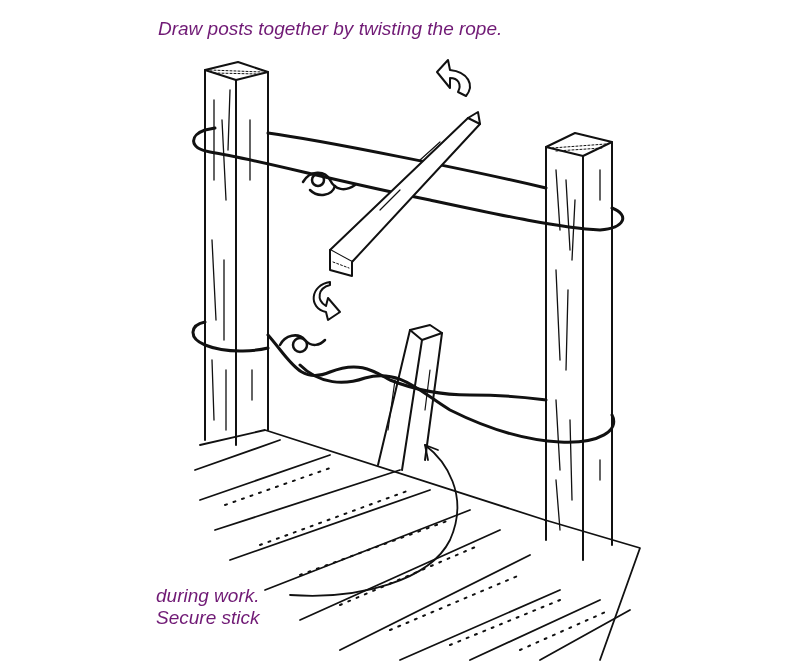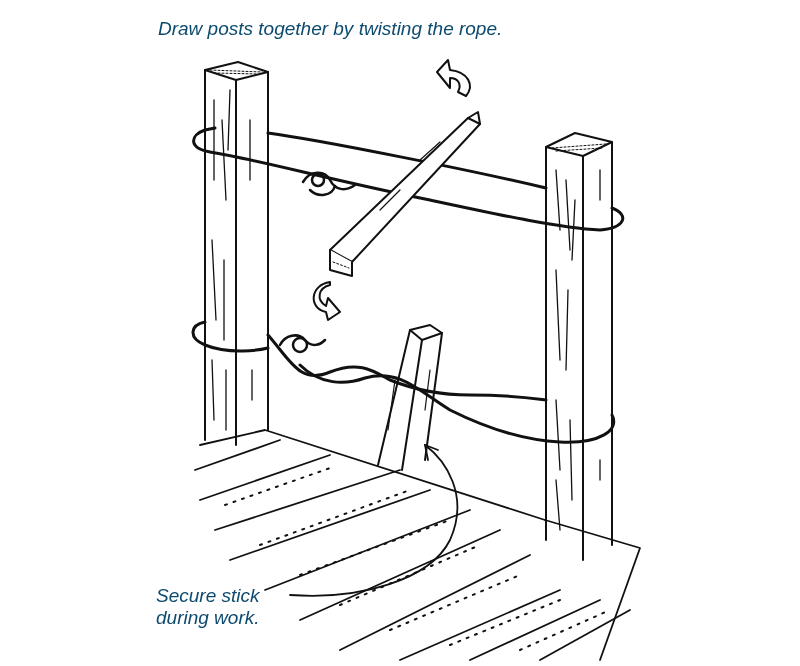--- a/index.html
+++ b/index.html
@@ -1,37 +1,37 @@
 <!DOCTYPE html>
 <html><head>
   <meta charset="utf-8">
   <style>
     html, body { margin: 0; padding: 0; background: #ffffff; }
     body { width: 800px; height: 666px; position: relative; overflow: hidden; }
     .caption {
       position: absolute;
       font-family: "Liberation Sans", sans-serif;
       font-style: italic;
-      color: #0c4a6e;
+      color: #701a75;
       font-size: 19px;
       line-height: 22px;
       white-space: nowrap;
     }
     #caption-top { left: 158px; top: 18px; }
     #caption-bottom { left: 156px; top: 585px; }
     #caption-bottom span { display: block; }
     svg { position: absolute; left: 0; top: 0; }
   </style>
 </head>
 <body>
 
 <div id="caption-top" class="caption">Draw posts together by twisting the rope.</div>
 <div id="caption-bottom" class="caption">
+  <span>during work.</span>
   <span>Secure stick</span>
-  <span>during work.</span>
 </div>
 
 <svg width="800" height="666" viewBox="0 0 800 666" fill="none" stroke="#111111" stroke-width="2" stroke-linecap="round" stroke-linejoin="round">
 
   <g stroke-width="1.8">
     <path d="M200 445 L265 430 L545 520"></path>
     <path d="M545 520 L640 548 L600 660"></path>
     <path d="M195 470 L280 440"></path>
     <path d="M200 500 L330 455"></path>
     <path d="M215 530 L400 470"></path>

